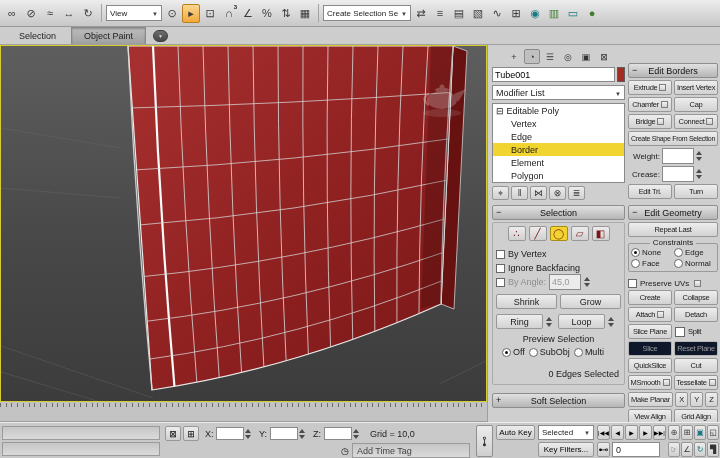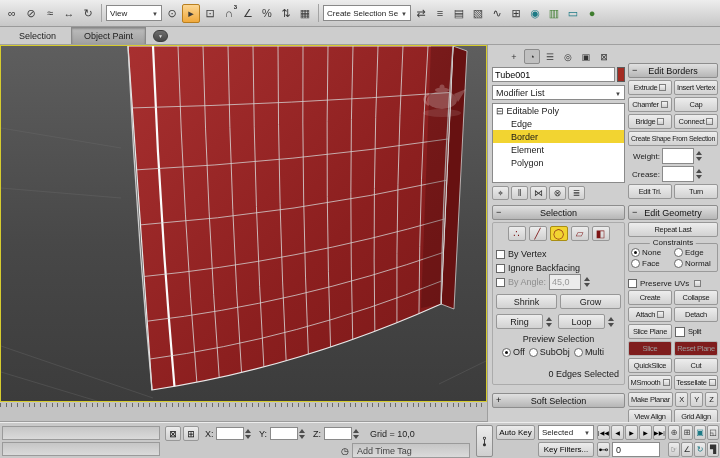--- a/index.html
+++ b/index.html
@@ -51,21 +51,21 @@
   .rollout-body{border:1px solid #ababab;border-radius:2px;padding:3px;margin-bottom:3px;}
   .subobj-row{display:flex;justify-content:center;gap:3px;margin-bottom:6px;}
   .subobj-btn{width:18px;height:15px;display:flex;align-items:center;justify-content:center;font-size:10px;color:#7d1414;background:linear-gradient(#ececec,#d0d0d0);border:1px solid #979797;border-radius:2px;padding:0;}
   .subobj-btn.active{background:#f2d431;border-color:#a98e13;}
   .check-row{display:flex;align-items:center;gap:3px;height:14px;font-size:9px;}
   .checkbox{width:9px;height:9px;background:#fff;border:1px solid #676767;box-sizing:border-box;flex:none;}
   .dim{color:#8e8e8e;}
   .white-field{background:#fff;border:1px solid #8a8a8a;height:16px;display:flex;align-items:center;padding:0 2px;box-sizing:border-box;font-size:9px;}
   .dim-field{color:#999;background:#ececec;}
   .btn{display:flex;align-items:center;justify-content:center;background:linear-gradient(#ededed,#d2d2d2);border:1px solid #979797;border-radius:2px;font-size:9px;color:#1b1b1b;height:15px;padding:0 2px;box-sizing:border-box;white-space:nowrap;overflow:hidden;}
-  .btn.disabled{background:#7f1d1d;color:#9b9b9b;border-color:#b5b5b5;}
+  .btn.disabled{background:#0f172a;color:#9b9b9b;border-color:#b5b5b5;}
   .btn-row{display:flex;gap:3px;margin:5px 0;align-items:center;}
   .half{flex:1;}
   .ringloop{width:47px;}
   .spinner{display:flex;flex-direction:column;justify-content:center;gap:2px;width:9px;flex:none;}
   .spinner i{width:0;height:0;border-left:3px solid transparent;border-right:3px solid transparent;display:block;}
   .spinner .up{border-bottom:4px solid #4c4c4c;}
   .spinner .dn{border-top:4px solid #4c4c4c;}
   .preview-label{text-align:center;margin-top:4px;}
   .radio-row{display:flex;gap:4px;margin:3px 0 0 6px;align-items:center;}
   .radio-opt{display:flex;align-items:center;gap:2px;}
@@ -385,20 +385,23 @@
       <div class="mod-list">
         <span>Modifier List</span>
           <span class="dd-arrow"></span>
       </div>
       <div class="stack-box">
         <div class="stack-row">
           <span>⊟</span>
           <span>Editable Poly</span>
         </div>
         <div>
+          <div class="stack-row sub">
+              <span>Vertex</span>
+            </div>
             <div class="stack-row sub">
               <span>Edge</span>
             </div>
             <div class="stack-row sub active">
               <span>Border</span>
             </div>
             <div class="stack-row sub">
               <span>Element</span>
             </div>
             <div class="stack-row sub">

